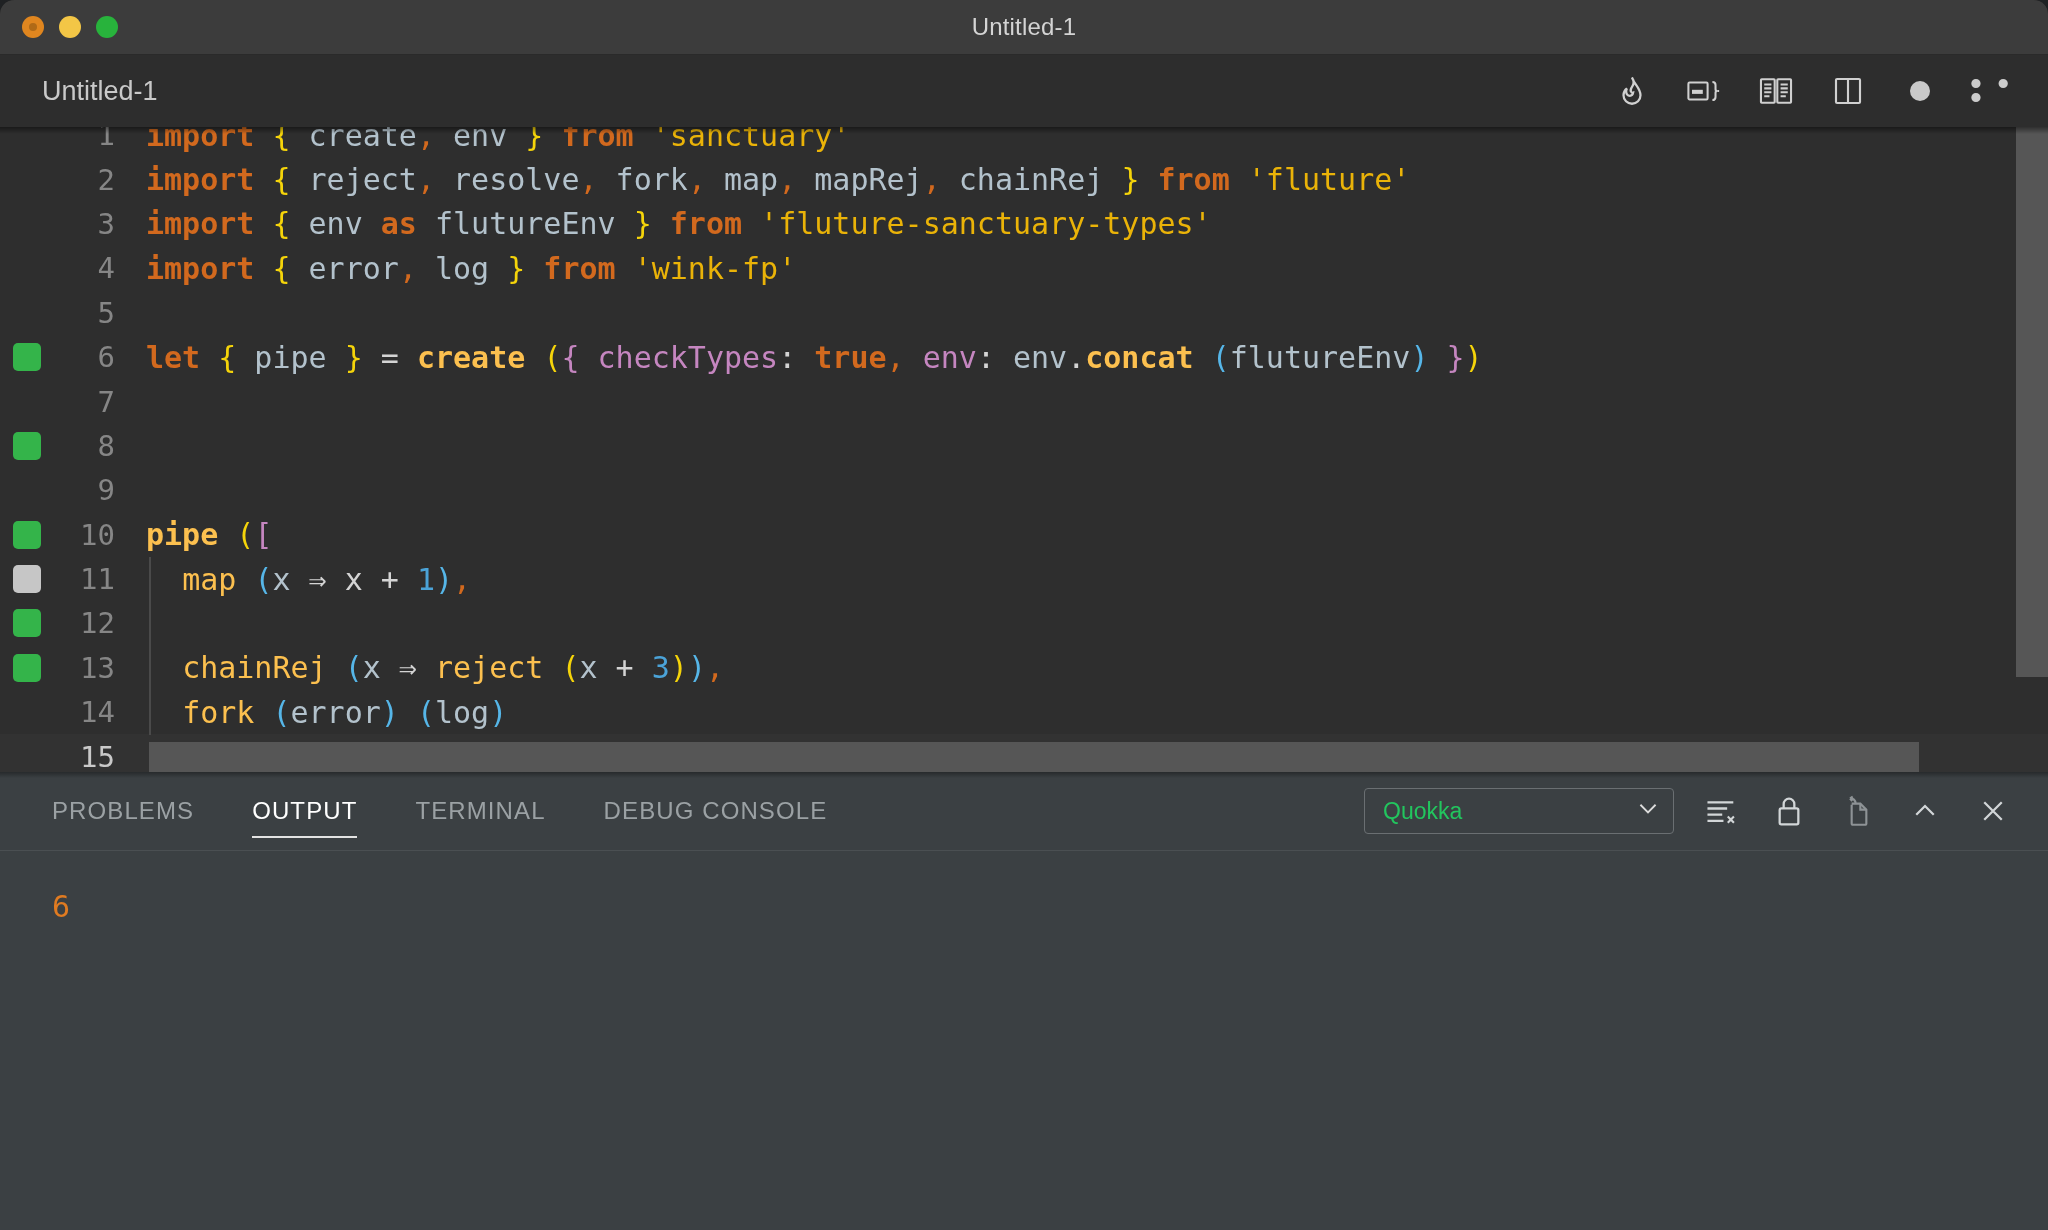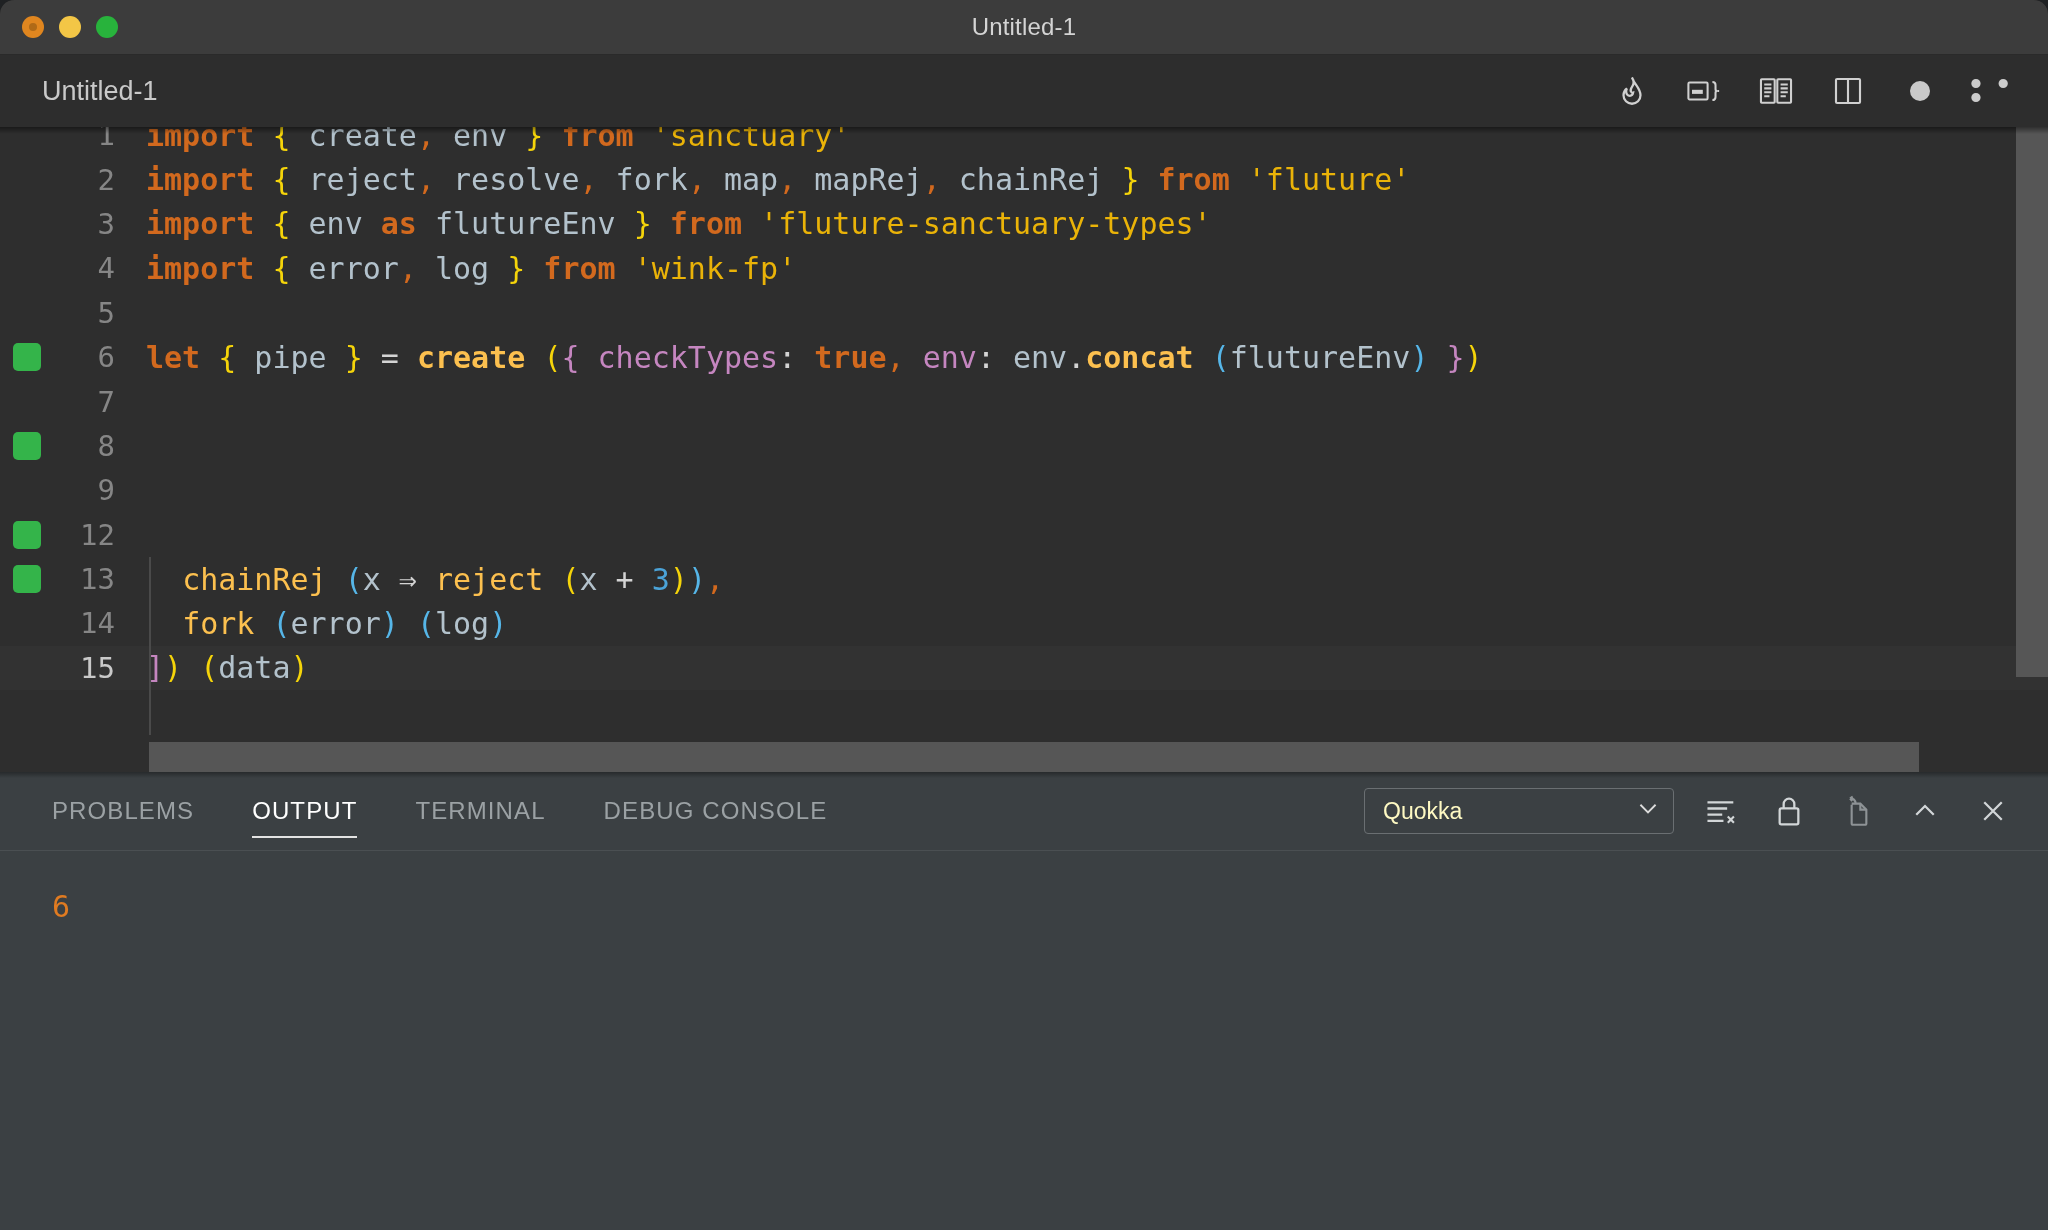--- a/index.html
+++ b/index.html
@@ -159,21 +159,21 @@
   .ptab.sel { color: #ffffff; }
   .ptab.sel::after {
     content: ""; position: absolute; left: 0; right: 0; bottom: 12px;
     height: 2px; background: #e3e3e3;
   }
   .panel-right { margin-left: auto; display: flex; align-items: center; gap: 26px; }
   .select {
     width: 310px; height: 46px;
     border: 1px solid #6a6f72; border-radius: 4px;
     display: flex; align-items: center; padding: 0 12px 0 18px;
-    color: #fef9c3; font-size: 23px; background: transparent;
+    color: #22c55e; font-size: 23px; background: transparent;
   }
   .select .sv { flex: 1; }
   .picon {
     width: 42px; height: 42px;
     display: flex; align-items: center; justify-content: center;
     color: #d2d6d8;
   }
   .panel-body {
     position: absolute; left: 0; right: 0; top: 78px; bottom: 0;
     background: #3b4043;
@@ -245,20 +245,22 @@
     <div class="code-rows" id="code-rows">
         <div class="row"><div class="lnum">1</div><div class="ltext"><span class="k">import</span><span class="op"> </span><span class="b1">{</span><span class="id"> create</span><span class="cm">,</span><span class="id"> env </span><span class="b1">}</span><span class="k"> from</span><span class="str"> 'sanctuary'</span></div></div>
         <div class="row"><div class="lnum">2</div><div class="ltext"><span class="k">import</span><span class="op"> </span><span class="b1">{</span><span class="id"> reject</span><span class="cm">,</span><span class="id"> resolve</span><span class="cm">,</span><span class="id"> fork</span><span class="cm">,</span><span class="id"> map</span><span class="cm">,</span><span class="id"> mapRej</span><span class="cm">,</span><span class="id"> chainRej </span><span class="b1">}</span><span class="k"> from</span><span class="str"> 'fluture'</span></div></div>
         <div class="row"><div class="lnum">3</div><div class="ltext"><span class="k">import</span><span class="op"> </span><span class="b1">{</span><span class="id"> env </span><span class="k">as</span><span class="id"> flutureEnv </span><span class="b1">}</span><span class="k"> from</span><span class="str"> 'fluture-sanctuary-types'</span></div></div>
         <div class="row"><div class="lnum">4</div><div class="ltext"><span class="k">import</span><span class="op"> </span><span class="b1">{</span><span class="id"> error</span><span class="cm">,</span><span class="id"> log </span><span class="b1">}</span><span class="k"> from</span><span class="str"> 'wink-fp'</span></div></div>
         <div class="row"><div class="lnum">5</div><div class="ltext"></div></div>
         <div class="row"><div class="gutter-mark green"></div><div class="lnum">6</div><div class="ltext"><span class="k">let</span><span class="op"> </span><span class="b1">{</span><span class="id"> pipe </span><span class="b1">}</span><span class="op"> = </span><span class="fn">create</span><span class="op"> </span><span class="b1">(</span><span class="b2">{</span><span class="prop"> checkTypes</span><span class="op">: </span><span class="k">true</span><span class="cm">,</span><span class="prop"> env</span><span class="op">: </span><span class="id">env</span><span class="op">.</span><span class="fn">concat</span><span class="op"> </span><span class="b3">(</span><span class="id">flutureEnv</span><span class="b3">)</span><span class="op"> </span><span class="b2">}</span><span class="b1">)</span></div></div>
         <div class="row"><div class="lnum">7</div><div class="ltext"></div></div>
         <div class="row"><div class="gutter-mark green"></div><div class="lnum">8</div></div>
         <div class="row"><div class="lnum">9</div><div class="ltext"></div></div>
+        <div class="row"><div class="gutter-mark green"></div><div class="lnum">10</div><div class="ltext"><span class="fn">pipe</span><span class="op"> </span><span class="b1">(</span><span class="b2">[</span></div></div>
+        <div class="row"><div class="gutter-mark grey"></div><div class="lnum">11</div><div class="ltext"><span class="op">  </span><span class="fnl">map</span><span class="op"> </span><span class="b3">(</span><span class="id">x</span><span class="op"> ⇒ x + </span><span class="num">1</span><span class="b3">)</span><span class="cm">,</span></div></div>
         <div class="row"><div class="gutter-mark green"></div><div class="lnum">12</div></div>
         <div class="row"><div class="gutter-mark green"></div><div class="lnum">13</div><div class="ltext"><span class="op">  </span><span class="fnl">chainRej</span><span class="op"> </span><span class="b3">(</span><span class="id">x</span><span class="op"> ⇒ </span><span class="fnl">reject</span><span class="op"> </span><span class="b1">(</span><span class="id">x</span><span class="op"> + </span><span class="num">3</span><span class="b1">)</span><span class="b3">)</span><span class="cm">,</span></div></div>
         <div class="row"><div class="lnum">14</div><div class="ltext"><span class="op">  </span><span class="fnl">fork</span><span class="op"> </span><span class="b3">(</span><span class="id">error</span><span class="b3">)</span><span class="op"> </span><span class="b3">(</span><span class="id">log</span><span class="b3">)</span></div></div>
         <div class="row active"><div class="lnum">15</div><div class="ltext"><span class="b2">]</span><span class="b1">)</span><span class="op"> </span><span class="b1">(</span><span class="id">data</span><span class="b1">)</span></div></div>
       </div>
     <div class="indent-guide" id="indent-guide" style="top: 430px; height: 177.6px;"></div>
     <div class="v-scroll">
       <div class="v-thumb"></div>
     </div>
     <div class="h-scroll">

